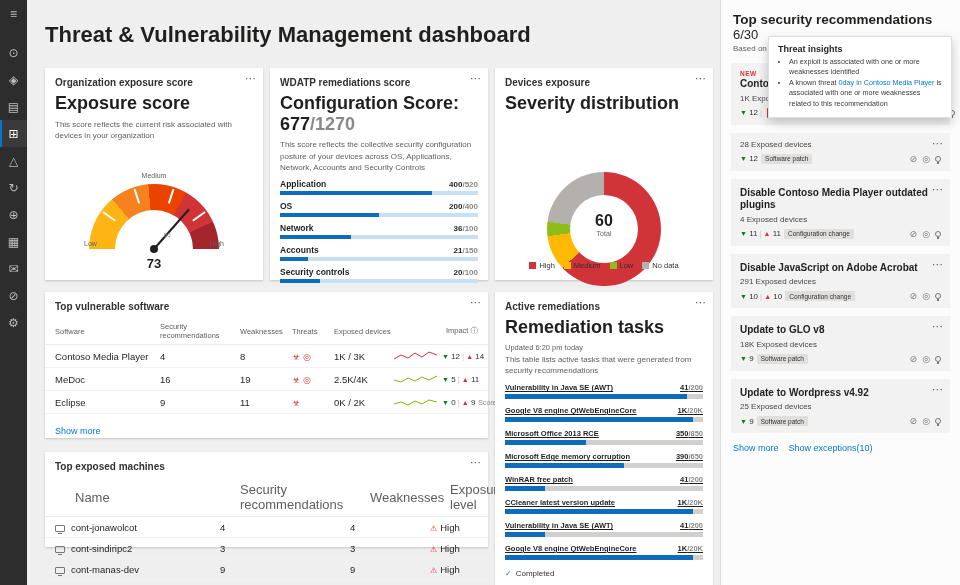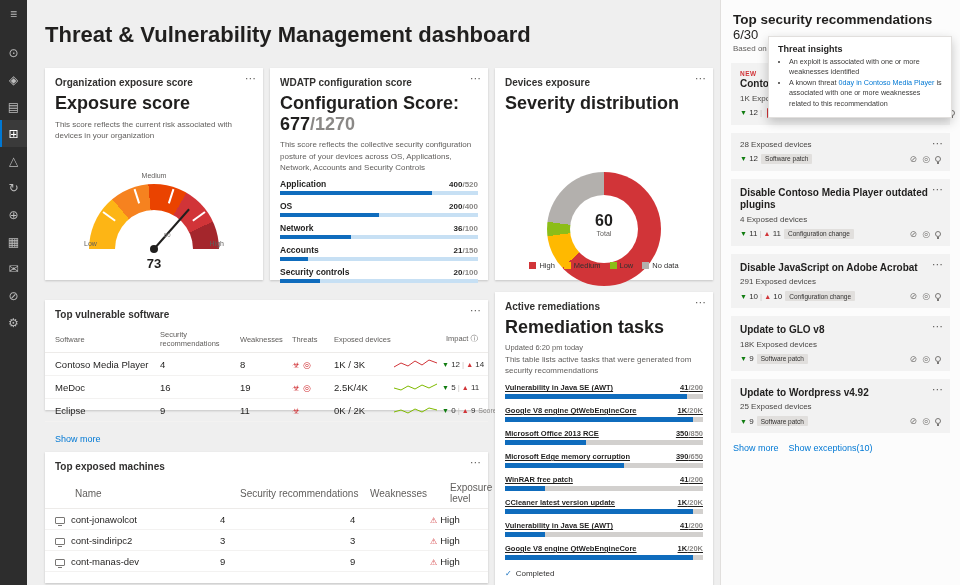--- a/index.html
+++ b/index.html
@@ -55,21 +55,21 @@
   .donut-label { font-size:7px; color:#605e5c; }
   .legend { position:absolute; left:0; right:0; bottom:10px; display:flex; justify-content:center; gap:9px; }
   .leg-item { display:flex; align-items:center; gap:3px; font-size:7.5px; color:#323130; }
   .leg-sq { width:7px; height:7px; display:inline-block; }
 
   
   .vt-head,.vt-row { display:grid; grid-template-columns:105px 80px 52px 42px 60px 48px 1fr; align-items:center; padding:4px 10px; }
   .vt-head { font-size:7.5px; color:#605e5c; border-bottom:1px solid #edebe9; padding-top:7px; }
   .vt-row  { font-size:9.5px; border-bottom:1px solid #f3f2f1; height:23px; cursor:pointer; }
   .mt-head,.mt-row { display:grid; grid-template-columns:165px 130px 80px 1fr; align-items:center; padding:4px 10px; }
-  .mt-head { font-size:10px; color:#605e5c; border-bottom:1px solid #edebe9; padding-top:7px;padding-left:30px; }
+  .mt-head { font-size:13px; color:#605e5c; border-bottom:1px solid #edebe9; padding-top:7px;padding-left:30px; }
   .mt-row  { font-size:9.5px; border-bottom:1px solid #f3f2f1; height:21px; cursor:pointer; }
   .right { text-align:right; }
   .threat-ic { font-size:9px; color:#d13438; margin-right:3px; }
   .spark { display:block; }
   .trend { white-space:nowrap; font-size:8px; color:#323130; }
   .arr-dn { color:#107c10; font-size:7px; }
   .arr-up { color:#d13438; font-size:7px; }
   .sep { color:#c8c6c4; margin:0 2px; }
   .suffix { color:#8a8886; font-size:7px; margin-left:3px; }
   .pc { display:inline-block; width:10px; height:7px; border:1px solid #797775; border-radius:1px; position:relative; margin-right:6px; vertical-align:-1px; }
@@ -154,21 +154,21 @@
       <div class="gauge-hub"></div>
       <span class="g-low">Low</span>
       <span class="g-med">Medium</span>
       <span class="g-high">High</span>
       <span class="g-mid50">50</span>
       <div class="g-value">73</div>
     </div>
   </div>
 
   <div class="card" style="left:243px;top:68px;width:218px;height:212px;">
-    <div class="card-hd">WDATP configuration score</div>
+    <div class="card-hd">WDATP remediations score</div>
     <div class="dots">⋯</div>
     <div class="h2" style="padding-bottom:0;">Configuration Score:</div>
     <div class="h2" style="padding-top:0;"><span>677</span><span class="muted">/1270</span></div>
     <div class="desc">This score reflects the collective security configuration posture of your devices across OS, Applications, Network, Accounts and Security Controls</div>
 
     <div class="cbar">
       <div class="cbar-top">
           <span>Application</span>
           <span class="cbar-val"><span>400</span><span class="muted">/520</span></span>
         </div>
@@ -237,21 +237,21 @@
           <span class="leg-sq" style="background: rgb(140, 189, 24);"></span>
           <span>Low</span>
         </span>
       <span class="leg-item">
           <span class="leg-sq" style="background: rgb(179, 176, 173);"></span>
           <span>No data</span>
         </span>
     </div>
   </div>
 
-  <div class="card" style="left:18px;top:300px;width:443px;height:110px;">
+  <div class="card" style="left:18px;top:292px;width:443px;height:146px;">
     <div class="card-hd">Top vulnerable software</div>
     <div class="dots">⋯</div>
     <div class="vt-head">
       <span>Software</span>
       <span>Security recommendations</span>
       <span>Weaknesses</span>
       <span>Threats</span>
       <span>Exposed devices</span>
       <span></span>
       <span class="right"><span>Impact</span> <span>ⓘ</span></span>
@@ -285,21 +285,21 @@
       <span><span class="threat-ic">☣</span></span>
       <span>0K / 2K</span>
       <svg class="spark" width="44" height="14" viewBox="0 0 44 14">
           <polyline points="0,9 7,7 14,10 21,6 28,9 35,5 43,7" fill="none" stroke="#7fba00" stroke-width="1"></polyline>
         </svg>
       <span class="trend right"><span class="arr-dn">▼</span> <span>0</span><span class="sep">|</span><span class="arr-up">▲</span> <span>9</span><span class="suffix">Score</span></span>
     </div>
     <div class="show-more"><span class="link">Show more</span></div>
   </div>
 
-  <div class="card" style="left:18px;top:452px;width:443px;height:131px;">
+  <div class="card" style="left:18px;top:452px;width:443px;height:95px;">
     <div class="card-hd">Top exposed machines</div>
     <div class="dots">⋯</div>
     <div class="mt-head">
       <span>Name</span>
       <span>Security recommendations</span>
       <span>Weaknesses</span>
       <span>Exposure level</span>
     </div>
     <div class="mt-row">
       <span><span class="pc"></span><span>cont-jonawolcot</span></span>

